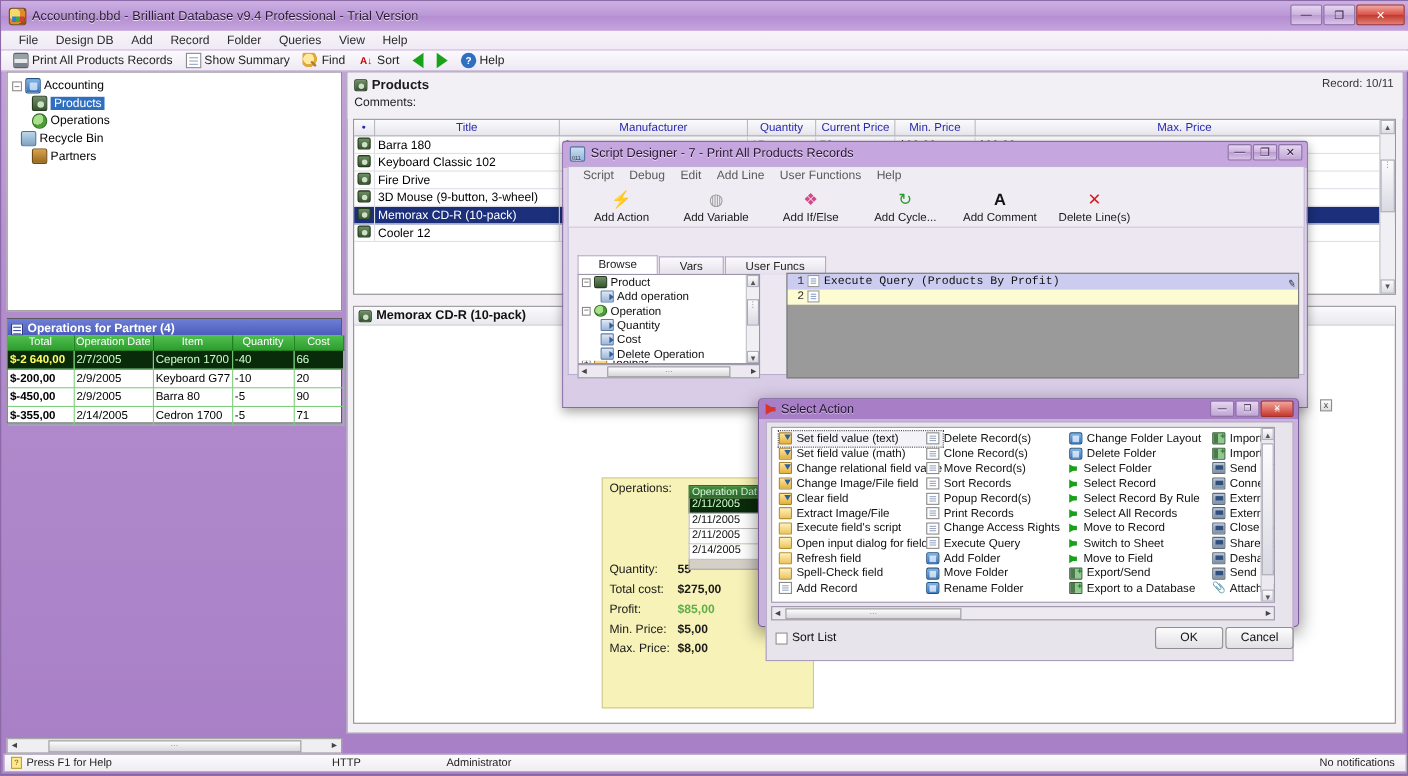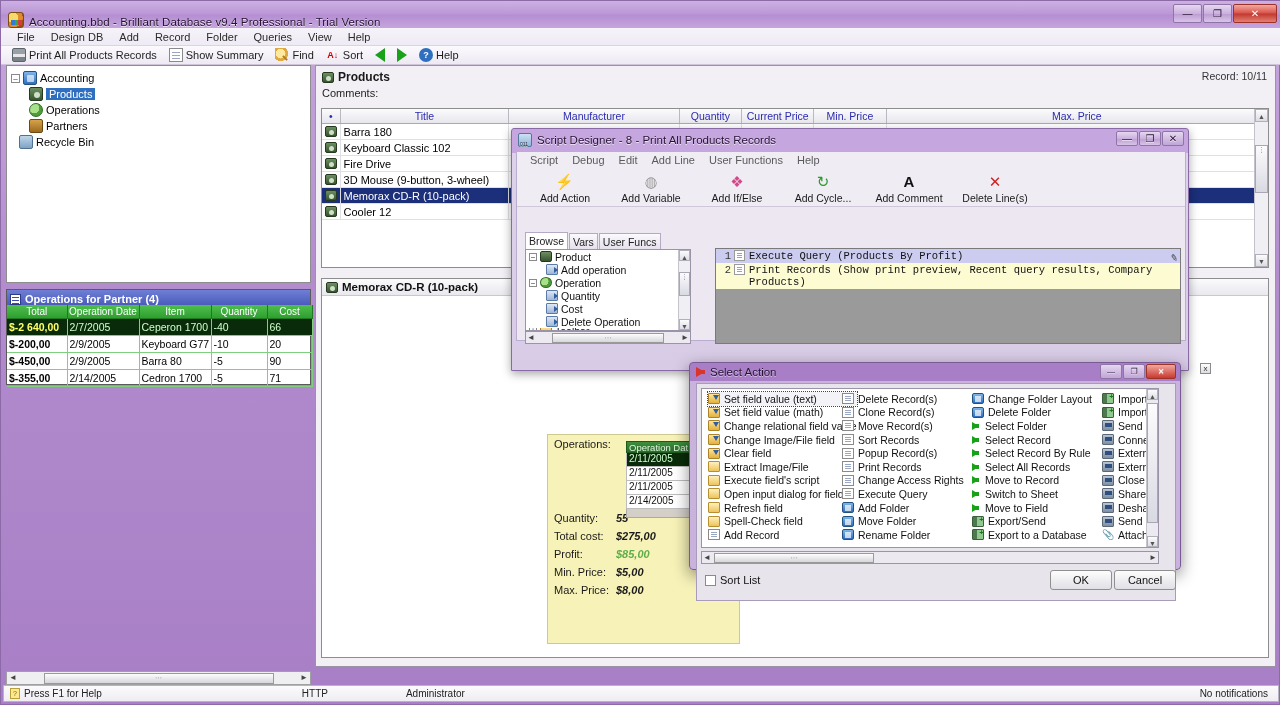--- a/index.html
+++ b/index.html
@@ -15,21 +15,21 @@
   
   #app-window {
     position: absolute; left: 0; top: 0;
     width: 1280px; height: 705px;
     background: linear-gradient(180deg,#c9a8e0 0%, #b28ccd 40%, #a87fc6 100%);
     border: 1px solid #8c6aa8;
   }
   #titlebar {
     position: absolute; left: 0; top: 0; width: 1280px; height: 27px;
     background: linear-gradient(180deg,#cdb0e3 0%, #bb97d6 48%, #b48ed1 52%, #c5a5de 100%);
-    display: flex; align-items: flex-end;
+    display: flex; align-items: center;
   }
   #titlebar .ttl-icon {
     width: 16px; height: 16px; margin: 0 5px 0 7px;
     background: radial-gradient(circle at 30% 35%, #f6d96b 0 38%, #e08b2b 40% 70%, #9a4f13 72%);
     border-radius: 3px; border: 1px solid #7d4a12;
     position: relative;
   }
   #titlebar .ttl-icon:after {
     content:""; position:absolute; left:2px; top:7px; width:11px; height:5px;
     background: linear-gradient(90deg,#2f7bd6 0 33%, #39a84a 33% 66%, #d63c3c 66% 100%);
@@ -153,21 +153,21 @@
   .vsb-thumb{position:absolute;left:0;width:13px;background:linear-gradient(180deg,#fcfcfe,#d9d9e2);border:1px solid #a8a8b4;font-size:7px;color:#777;text-align:center;}
 
   #readwrite-box { position:absolute; right:8px; top:215px; font-size:10.5px; color:#333; }
 
   
   #detail-card { position:absolute; left:5px; top:212px; width:948px; height:380px; background:#fff; border:1px solid #8d8d8d; }
   #detail-card-title { height:17px; background:linear-gradient(180deg,#fbfbfd,#e8e8ee); border-bottom:1px solid #c8c8d2; font-size:11.5px;font-weight:bold;display:flex;align-items:center;gap:4px;padding-left:4px;color:#111; }
   #detail-yellow { position:absolute; left:225px; top:155px; width:193px; height:210px; background:#f7f2b8; border:1px solid #cfc98f; }
   .dfrow { display:flex; font-size:11px; color:#1a1a1a; padding:3px 6px; }
   .dflbl { width:62px; }
-  .dfval { font-weight:bold;font-style:italic; }
+  .dfval { font-weight:bold; }
   .dfval.green { color:#5fae4a; }
   #ops-mini { position:absolute; left:78px; top:6px; width:108px; }
   #ops-mini .omh { background:linear-gradient(180deg,#3f8f3f,#2a6b2a); color:#dff5df; font-size:9.5px; height:12px; padding-left:2px; border:1px solid #1f5a1f;}
   #ops-mini .omr { background:#fff;border:1px solid #bdbdbd;border-top:none;font-size:10px;height:14px;padding-left:2px;color:#111; }
   #ops-mini .omr.sel { background:#0a2b0a; color:#cfc; }
   #ops-mini .omfoot { height:9px; background:#d4d0c8; border:1px solid #aaa; border-top:none; }
 
   
   #script-dlg {
     position:absolute; left:510px; top:127px; width:678px; height:243px;
@@ -181,21 +181,21 @@
   }
   .sd-icon{width:14px;height:14px;background:linear-gradient(180deg,#cfe0f2,#8fb5da);border:1px solid #52779c;border-radius:2px;position:relative;}
   .sd-icon:after{content:"011";position:absolute;left:1px;bottom:-1px;font-size:5px;color:#223;}
   #script-dlg .dlg-body { position:absolute; left:4px; top:22px; width:670px; height:190px; background:#ece7f1; border:1px solid #b9aece; }
   #sd-menubar { height:15px; display:flex; align-items:center; padding-left:6px; background:#f0ecf4; }
   #sd-menubar .mi { font-size:11px; color:#5a5a5a; padding:0 7px; }
   #sd-toolbar { height:40px; display:flex; align-items:flex-end; gap:2px; padding-left:6px; background:#f0ecf4; border-bottom:1px solid #cfc6da; }
   .sdtb { width:84px; text-align:center; font-size:10.5px; color:#1a1a1a; padding-bottom:2px; }
   .sdtb .g { display:block; height:20px; font-size:15px; line-height:20px; }
   #sd-tabs { position:absolute; left:8px; top:80px; display:flex; align-items:flex-end; gap:1px; }
-  .sdtab { font-size:10.5px; padding:2px 3px; background:linear-gradient(180deg,#fbfafd,#e4dfeb); border:1px solid #b4aac4; border-bottom:none; color:#222; }
+  .sdtab { font-size:10.5px; padding:2px 18px; background:linear-gradient(180deg,#fbfafd,#e4dfeb); border:1px solid #b4aac4; border-bottom:none; color:#222; }
   .sdtab.active { background:#fff; font-weight:normal; padding-bottom:3px; }
   #sd-tree { position:absolute; left:8px; top:97px; width:166px; height:82px; background:#fff; border:1px solid #9b93a8; overflow:hidden; }
   .sdt-row{display:flex;align-items:center;height:13px;font-size:10.5px;padding-left:3px;color:#111;}
   .sdt-exp{width:8px;height:8px;border:1px solid #8a8a8a;background:#fff;font-size:7px;line-height:6px;text-align:center;margin-right:3px;}
   .sdt-ico{width:12px;height:11px;margin-right:3px;display:inline-block;position:relative;}
   .ic-prod{background:linear-gradient(180deg,#6d8f62,#37542f);border:1px solid #24391e;border-radius:2px;}
   .ic-op{background:radial-gradient(circle at 35% 35%,#a9e08a 0 45%,#4f9c3a 47%);border-radius:50%;border:1px solid #2f6b22;}
   .ic-fld{background:linear-gradient(180deg,#dfe8f6,#9fb6d8);border:1px solid #5a7ba6;border-radius:1px;}
   .ic-fld:after{content:"";position:absolute;right:-1px;top:2px;width:0;height:0;border-top:3px solid transparent;border-bottom:3px solid transparent;border-left:4px solid #2f5f9f;}
   .ic-fold{background:linear-gradient(180deg,#ffe49a,#e3b23c);border:1px solid #ad832a;border-radius:1px;}
@@ -322,27 +322,27 @@
       <span>Accounting</span>
     </div>
     <div class="tree-row" style="padding-left:22px">
       <span class="tree-ico ico-cam"></span>
       <span class="tree-lbl sel">Products</span>
     </div>
     <div class="tree-row" style="padding-left:22px">
       <span class="tree-ico ico-ops"></span>
       <span class="tree-lbl">Operations</span>
     </div>
+    <div class="tree-row" style="padding-left:12px">
+      <span class="tree-ico ico-bin"></span>
+      <span class="tree-lbl">Recycle Bin</span>
+    </div>
     <div class="tree-row" style="padding-left:22px">
       <span class="tree-ico ico-ppl"></span>
       <span class="tree-lbl">Partners</span>
-    </div>
-    <div class="tree-row" style="padding-left:12px">
-      <span class="tree-ico ico-bin"></span>
-      <span class="tree-lbl">Recycle Bin</span>
     </div>
   </div>
 
   <div id="ops-panel">
     <div id="ops-title">
       <span class="ops-tico"></span>
       <span>Operations for Partner (4)</span>
     </div>
     <table>
       <colgroup>
@@ -538,21 +538,21 @@
             <span class="dfval">$8,00</span>
           </div>
         </div>
       </div>
     </div>
   </div>
 
   <div id="script-dlg">
     <div class="dlg-title">
       <span class="sd-icon"></span>
-      <span>Script Designer - 8 - Print All Products Records</span>
+      <span>Script Designer - 7 - Print All Products Records</span>
       <div class="winbtns" style="top:2px">
         <div class="winbtn" style="width:22px;height:15px">—</div>
         <div class="winbtn" style="width:22px;height:15px">❐</div>
         <div class="winbtn" style="width:22px;height:15px;background:linear-gradient(180deg,#e6d7f0,#c0a6d6);color:#2b1a36">✕</div>
       </div>
     </div>
 
     <div class="dlg-body">
       <div id="sd-menubar">
         <span class="mi">Script</span>
@@ -645,21 +645,20 @@
       <div id="sd-code">
         <div class="codeline l1">
           <span class="num">1</span>
           <span class="ci"></span>
           <span>Execute Query (Products By Profit)</span>
           <span id="sd-pencil">✎</span>
         </div>
         <div class="codeline l2">
           <span class="num">2</span>
           <span class="ci"></span>
-          <span style="max-width:420px">Print Records (Show print preview, Recent query results, Compary Products)</span>
         </div>
       </div>
     </div>
 
     <div id="sd-showhide">&lt; Show/Hide Tree</div>
 
   </div>
 
   <div id="select-dlg">
     <div id="sa-title">

